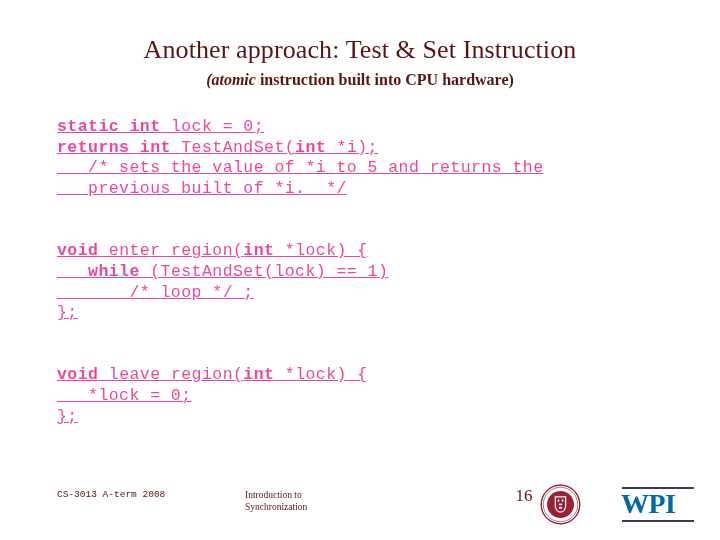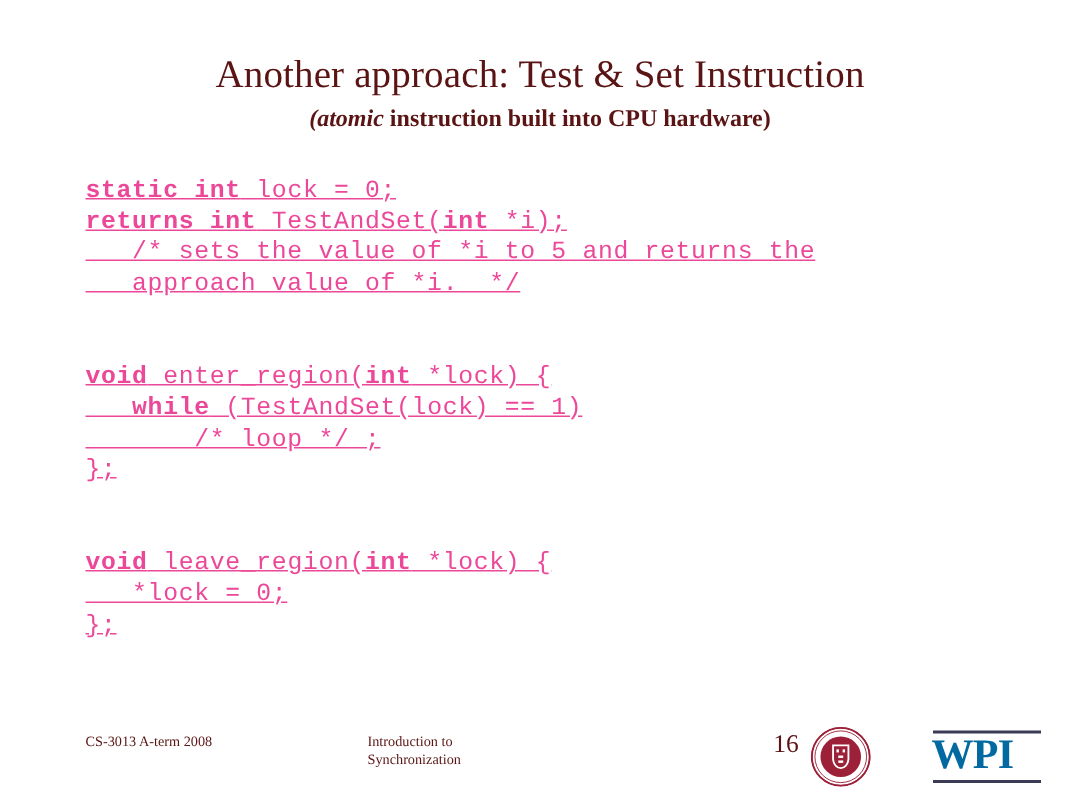--- a/index.html
+++ b/index.html
@@ -76,21 +76,21 @@
   }
   .code-gap {
     height: 20.7px;
   }
 
   
   .footer-left {
     position: absolute;
     left: 57px;
     top: 489px;
-    font-family: Liberation Serif, serif;
+    font-family: Liberation Mono, monospace;
     font-size: 9.5px;
     line-height: 12px;
     color: #5b1414;
     white-space: nowrap;
     text-align: center;
   }
   .footer-center {
     position: absolute;
     left: 245px;
     top: 489px;
@@ -166,21 +166,21 @@
   <div class="title-block">
     <div class="slide-title">Another approach: Test &amp; Set Instruction</div>
     <div class="slide-subtitle"><span class="emph">(atomic</span><span> instruction built into CPU hardware)</span></div>
   </div>
 
   <div class="code-body">
 
     <div class="code-line"><b>static int</b><span> lock = 0;</span></div>
     <div class="code-line"><b>returns int</b><span> TestAndSet(</span><b>int</b><span> *i);</span></div>
     <div class="code-line"><span>   /* sets the value of *i to 5 and returns the</span></div>
-    <div class="code-line"><span>   approach value of *i.  */</span></div>
+    <div class="code-line"><span>   previous built of *i.  */</span></div>
 
     <div class="code-gap"></div>
     <div class="code-gap"></div>
 
     <div class="code-line"><b>void</b><span> enter_region(</span><b>int</b><span> *lock) {</span></div>
     <div class="code-line"><span>   </span><b>while</b><span> (TestAndSet(lock) == 1)</span></div>
     <div class="code-line"><span>       /* loop */ ;</span></div>
     <div class="code-line"><span>};</span></div>
 
     <div class="code-gap"></div>

